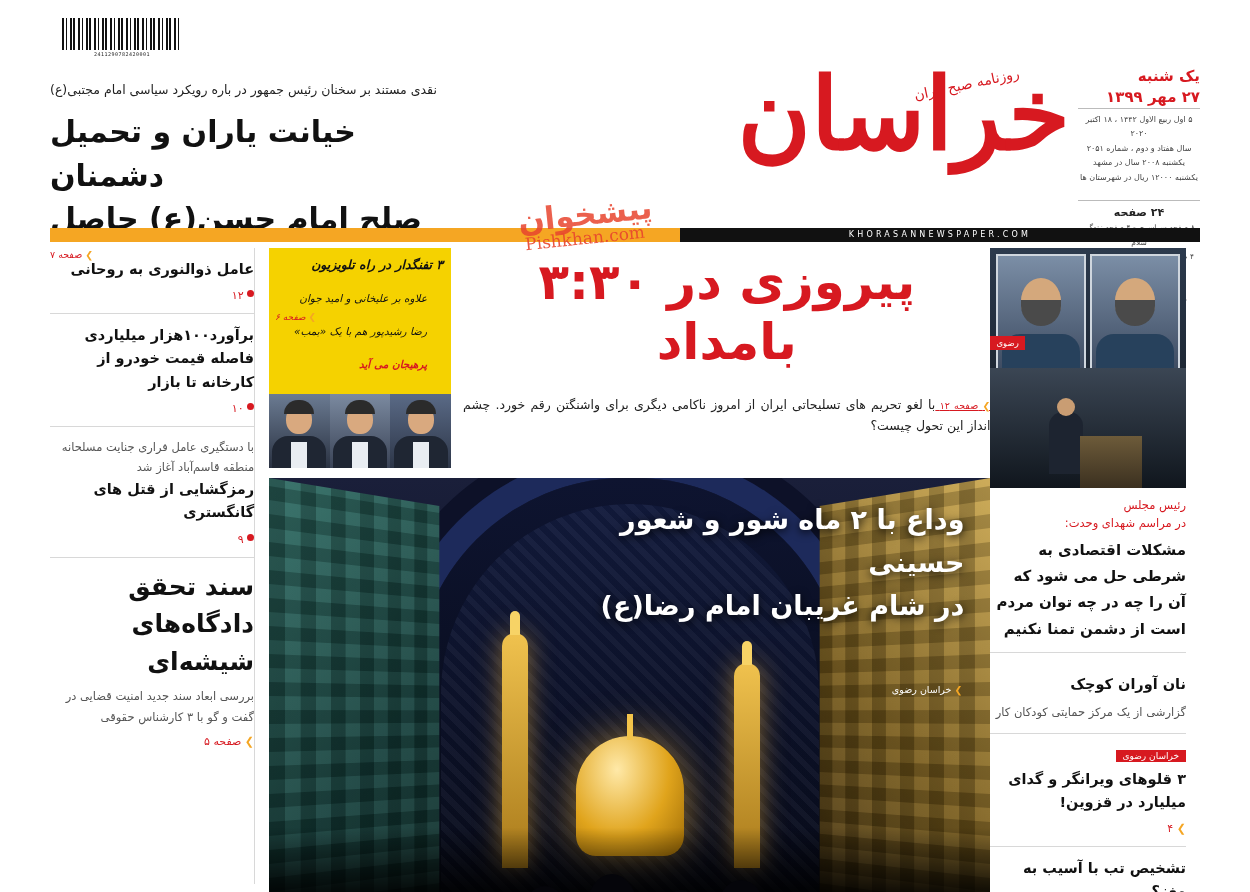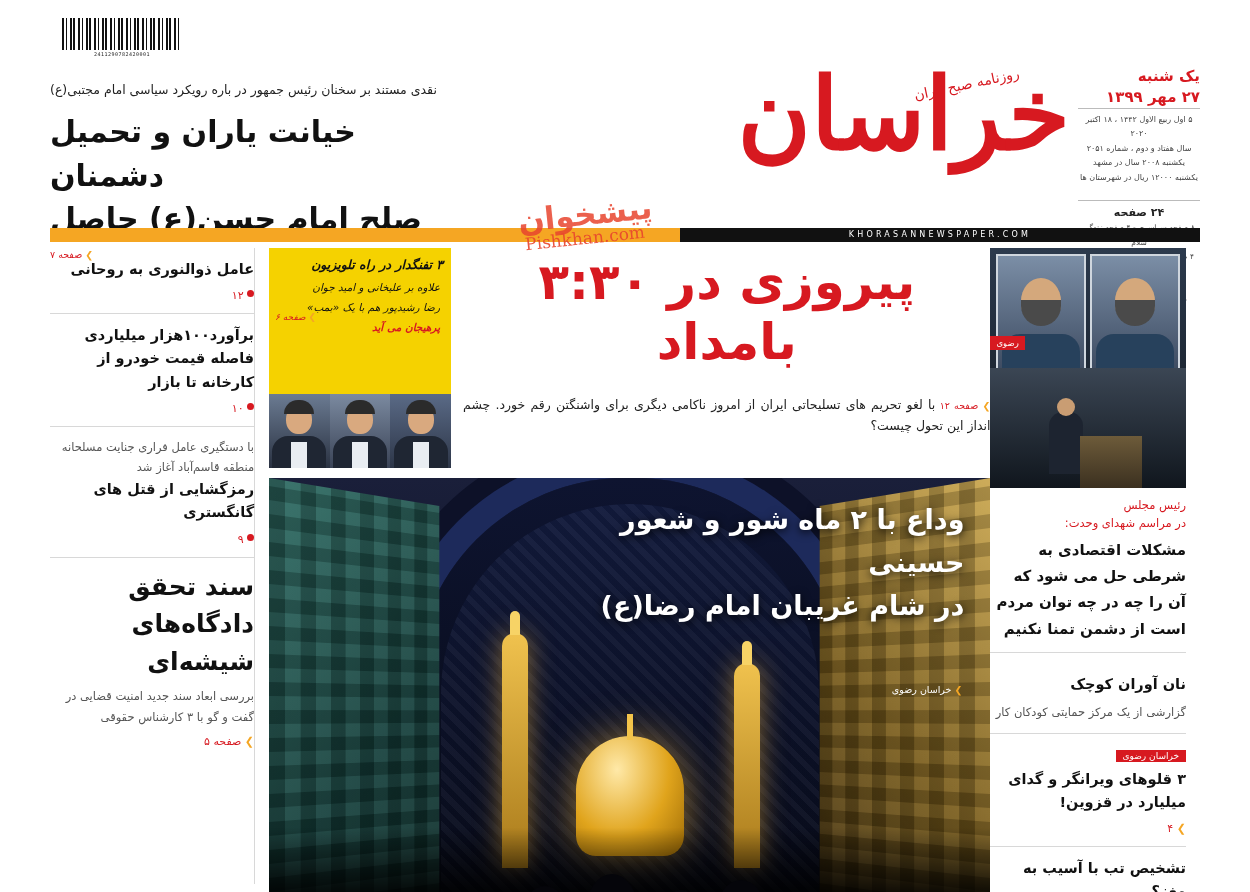--- a/index.html
+++ b/index.html
@@ -111,21 +111,21 @@
   .col-main { width: 775px; padding-left: 14px; border-left: 1px solid #d8d8d8; }
   .col-side { width: 220px; padding-right: 14px; }
   .col-left { width: 215px; }
   
   .lead-block { display: flex; gap: 12px; align-items: flex-start; }
   .lead-ad {
     width: 182px; flex: 0 0 182px; background: #f5d200;
     padding: 8px 8px 0 8px; position: relative; height: 220px; overflow: hidden; font-style: italic;
   }
   .lead-ad h4 { margin: 0 0 5px 0; font-size: 12.5px; color: #111; font-weight: bold; line-height: 1.4; }
-  .lead-ad p { margin: 3px; font-size: 10.5px; color: #111; line-height: 1.65; }
+  .lead-ad p { margin: 16px; font-size: 10.5px; color: #111; line-height: 1.65; }
   .lead-ad .redline { color: #d71920; font-weight: bold; }
   .ad-page {
     position: absolute; left: 6px; top: 64px; font-size: 9px; color: #d71920;
   }
   .ad-photos {
     position: absolute; bottom: 0; left: 0; right: 0; height: 74px; display: flex;
   }
   .ad-photo { flex: 1; position: relative; overflow: hidden; }
   .ad-photo .bg { position: absolute; inset: 0; }
   .p1 .bg { background: linear-gradient(#5a6a86, #2d3648); }
@@ -150,21 +150,21 @@
   }
   .lead-text { flex: 1; text-align: center; }
   .lead-title {
     font-size: 50px; font-weight: bold; color: #d71920; line-height: 1.2;
     letter-spacing: -1px; margin: 4px 0 0 0;
   }
   .lead-sub {
     font-size: 12.5px; color: #222; line-height: 1.7; margin-top: 22px;
     text-align: justify; direction: rtl;
   }
-  .lead-sub .pg { color: #d71920; font-size: 9.5px; }
+  .lead-sub .pg { color: #d71920; font-size: 9.5px; text-decoration: underline; }
   
   .hero {
     margin-top: 10px; position: relative; width: 100%; height: 470px;
     overflow: hidden; background: #120d08;
   }
   .hero-bg {
     position: absolute; inset: 0;
     background:
       radial-gradient(circle at 50% 78%, rgba(255,214,120,0.55) 0%, rgba(120,70,20,0.15) 32%, rgba(0,0,0,0) 60%),
       linear-gradient(#1a1f3a 0%, #111529 45%, #0b0d16 100%);

